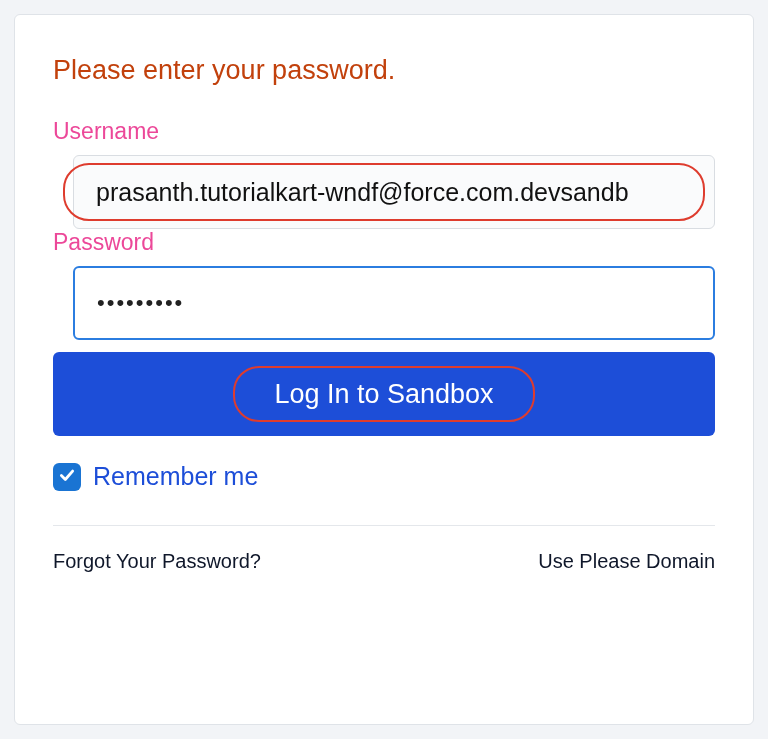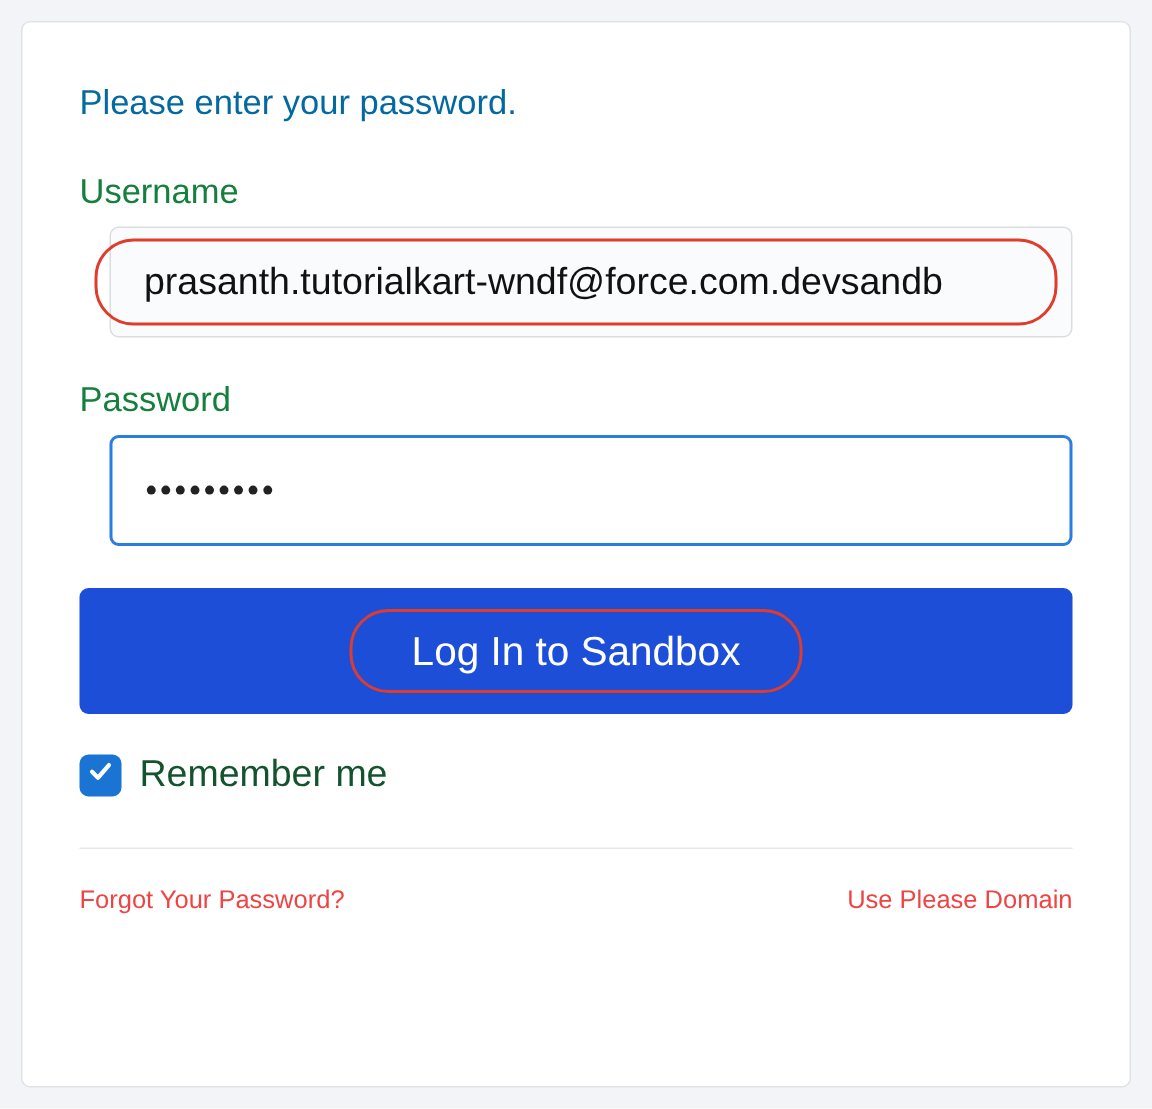--- a/index.html
+++ b/index.html
@@ -11,33 +11,32 @@
       padding: 14px;
     }
     .card {
       background: #fff;
       border: 1px solid #dfe3e8;
       border-radius: 6px;
       padding: 40px 38px 28px 38px;
       height: 100%;
     }
     .error-msg {
-      color: #0369a1;
-      font-size: 23px;
+      color: #c2410c;
+      font-size: 27px;
       margin-bottom: 32px;
     }
     .field-label {
-      color: #15803d;
+      color: #ec4899;
       font-size: 23px;
       margin-bottom: 10px;
       display: block;
     }
     .input-wrap {
       position: relative;
-      margin-bottom: 28px;
       padding-left: 20px;
     }
     .text-input {
       width: 100%;
       height: 74px;
       border: 1px solid #d9dde2;
       border-radius: 6px;
       background: #fafbfc;
       font-size: 25px;
       color: #111;
@@ -91,35 +90,35 @@
       height: 28px;
       border-radius: 6px;
       background: #1a74d3;
       display: flex;
       align-items: center;
       justify-content: center;
       cursor: pointer;
     }
     .checkbox svg { width: 18px; height: 18px; }
     .remember-label {
-      color: #14532d;
+      color: #1d4ed8;
       font-size: 25px;
     }
     .divider {
       border: none;
       border-top: 1px solid #e4e7eb;
       margin-bottom: 24px;
     }
     .links-row {
       display: flex;
       justify-content: space-between;
     }
     .link {
-      color: #ef4444;
-      font-size: 17px;
+      color: #0f172a;
+      font-size: 20px;
       text-decoration: none;
       cursor: pointer;
     }
   </style>
 </head>
 <body>
 
 <div class="card">
 
   <div class="error-msg">Please enter your password.</div>

